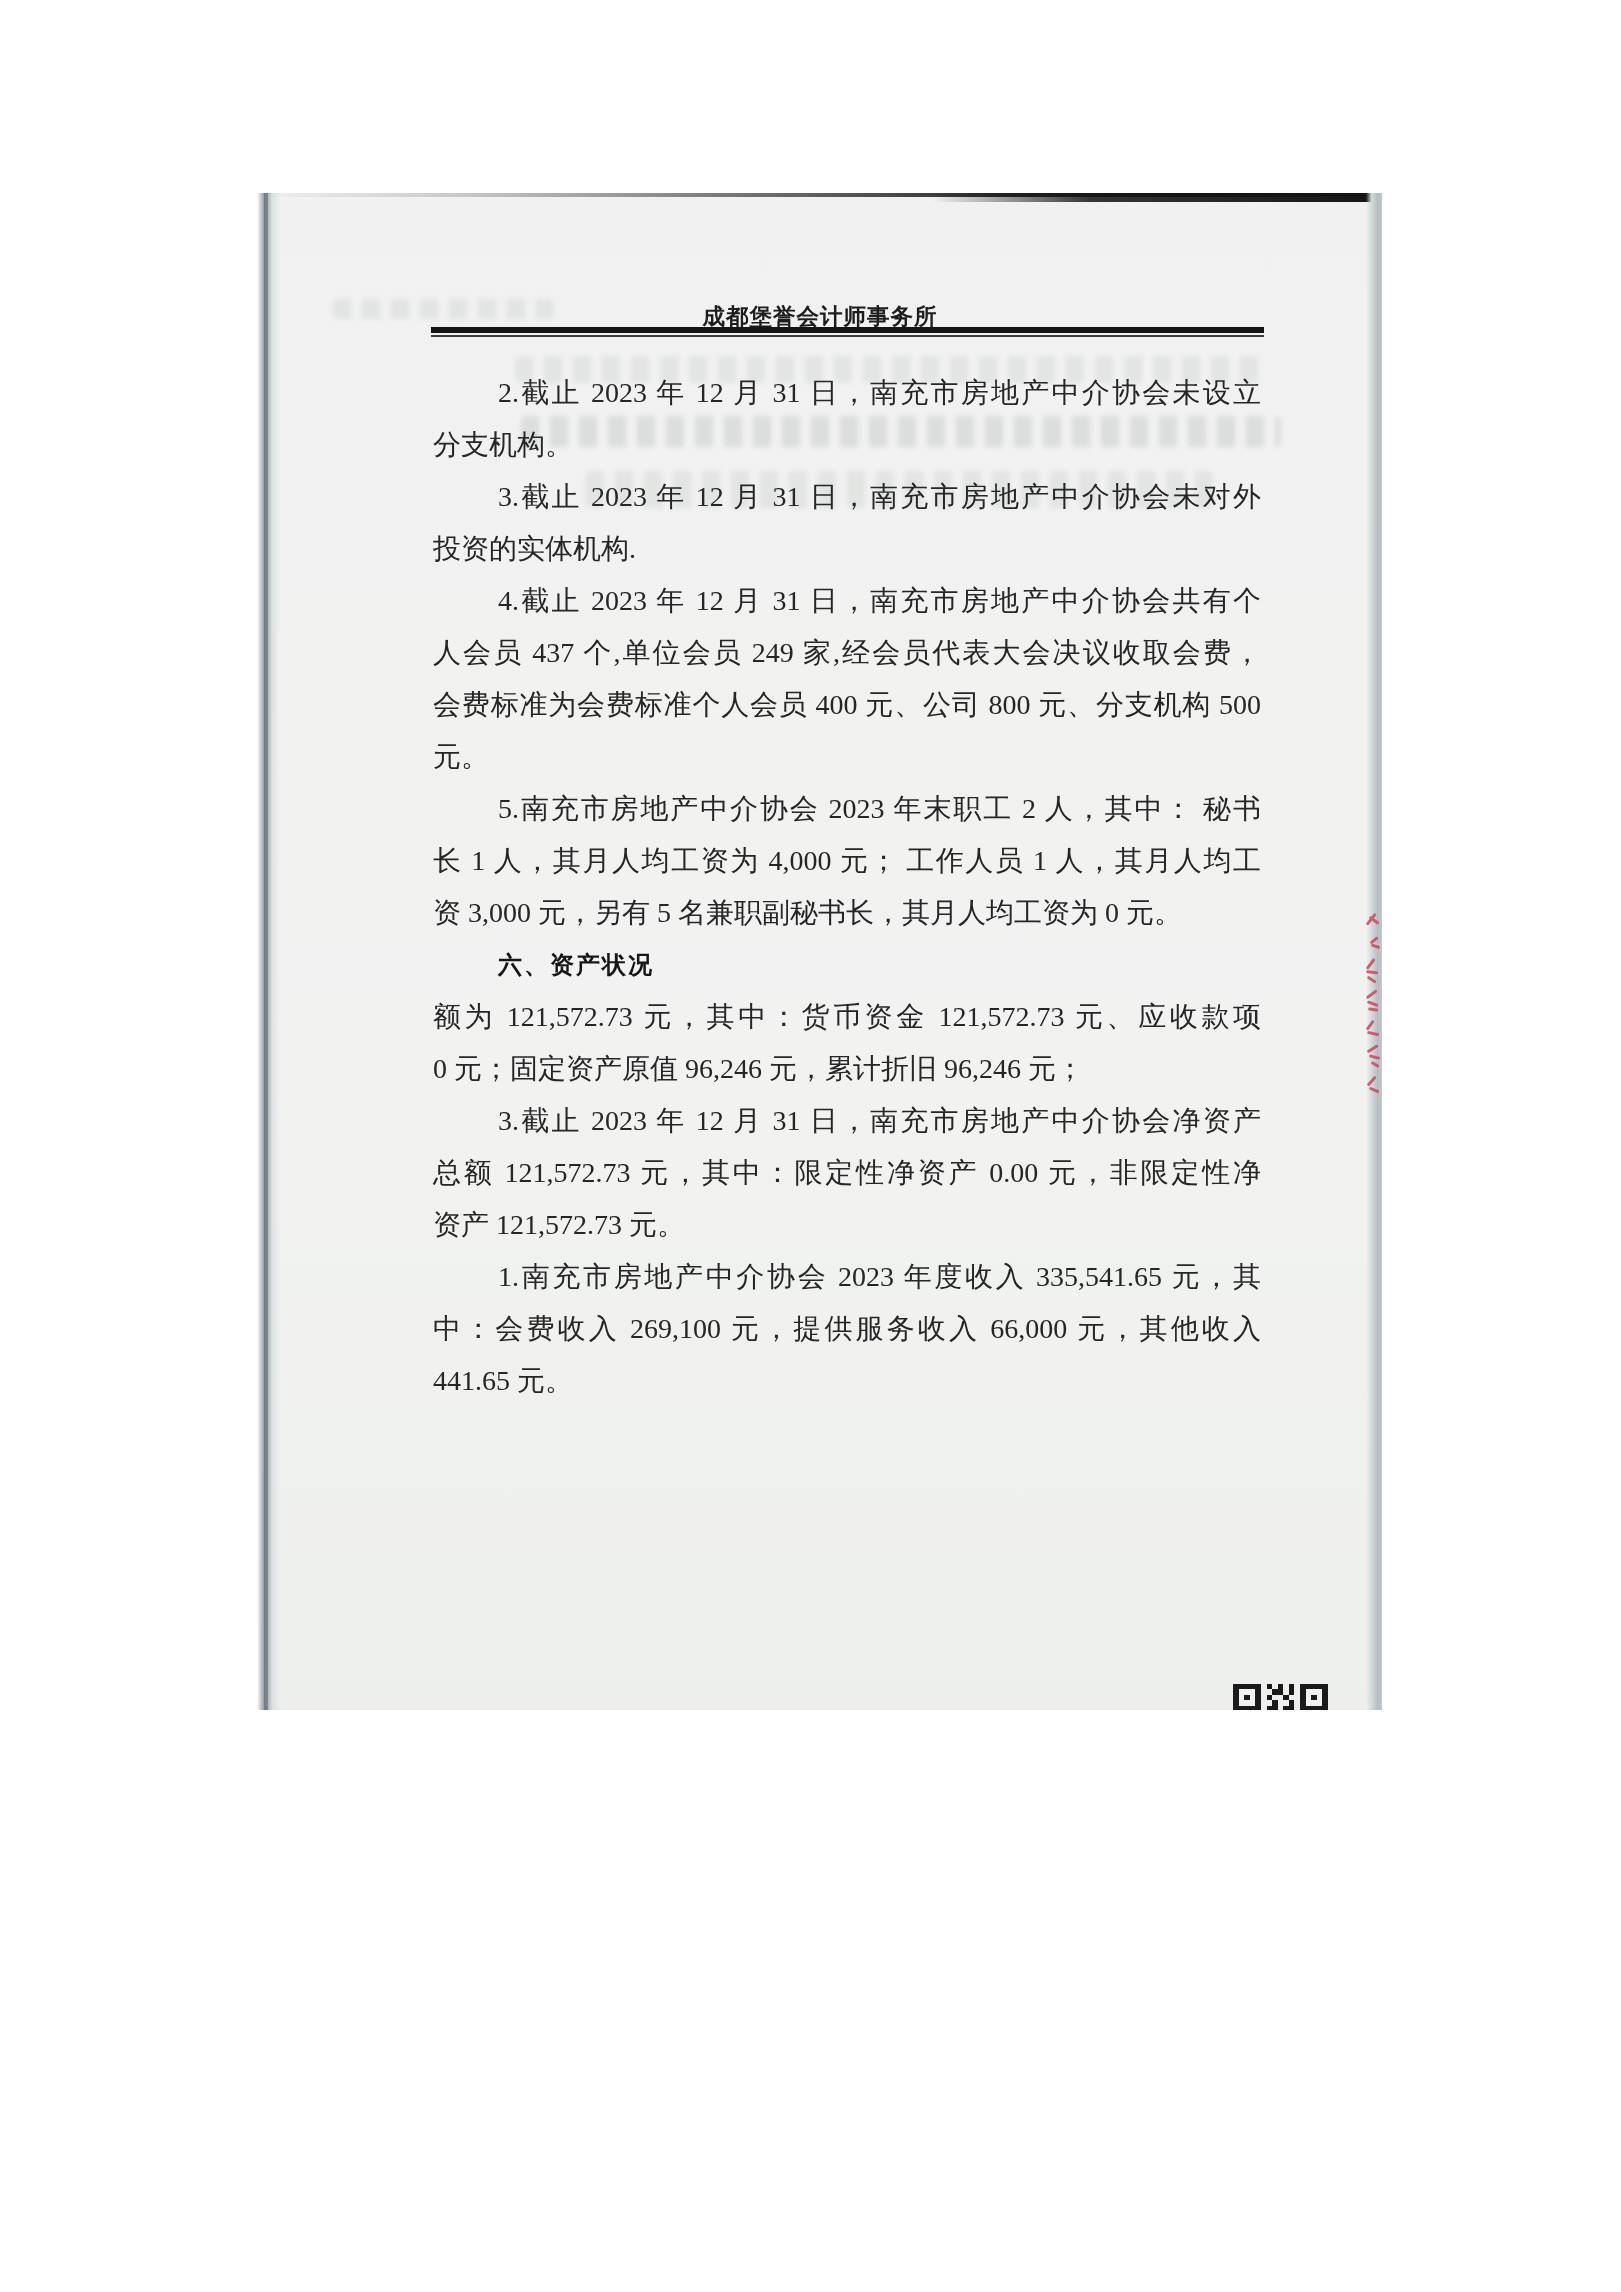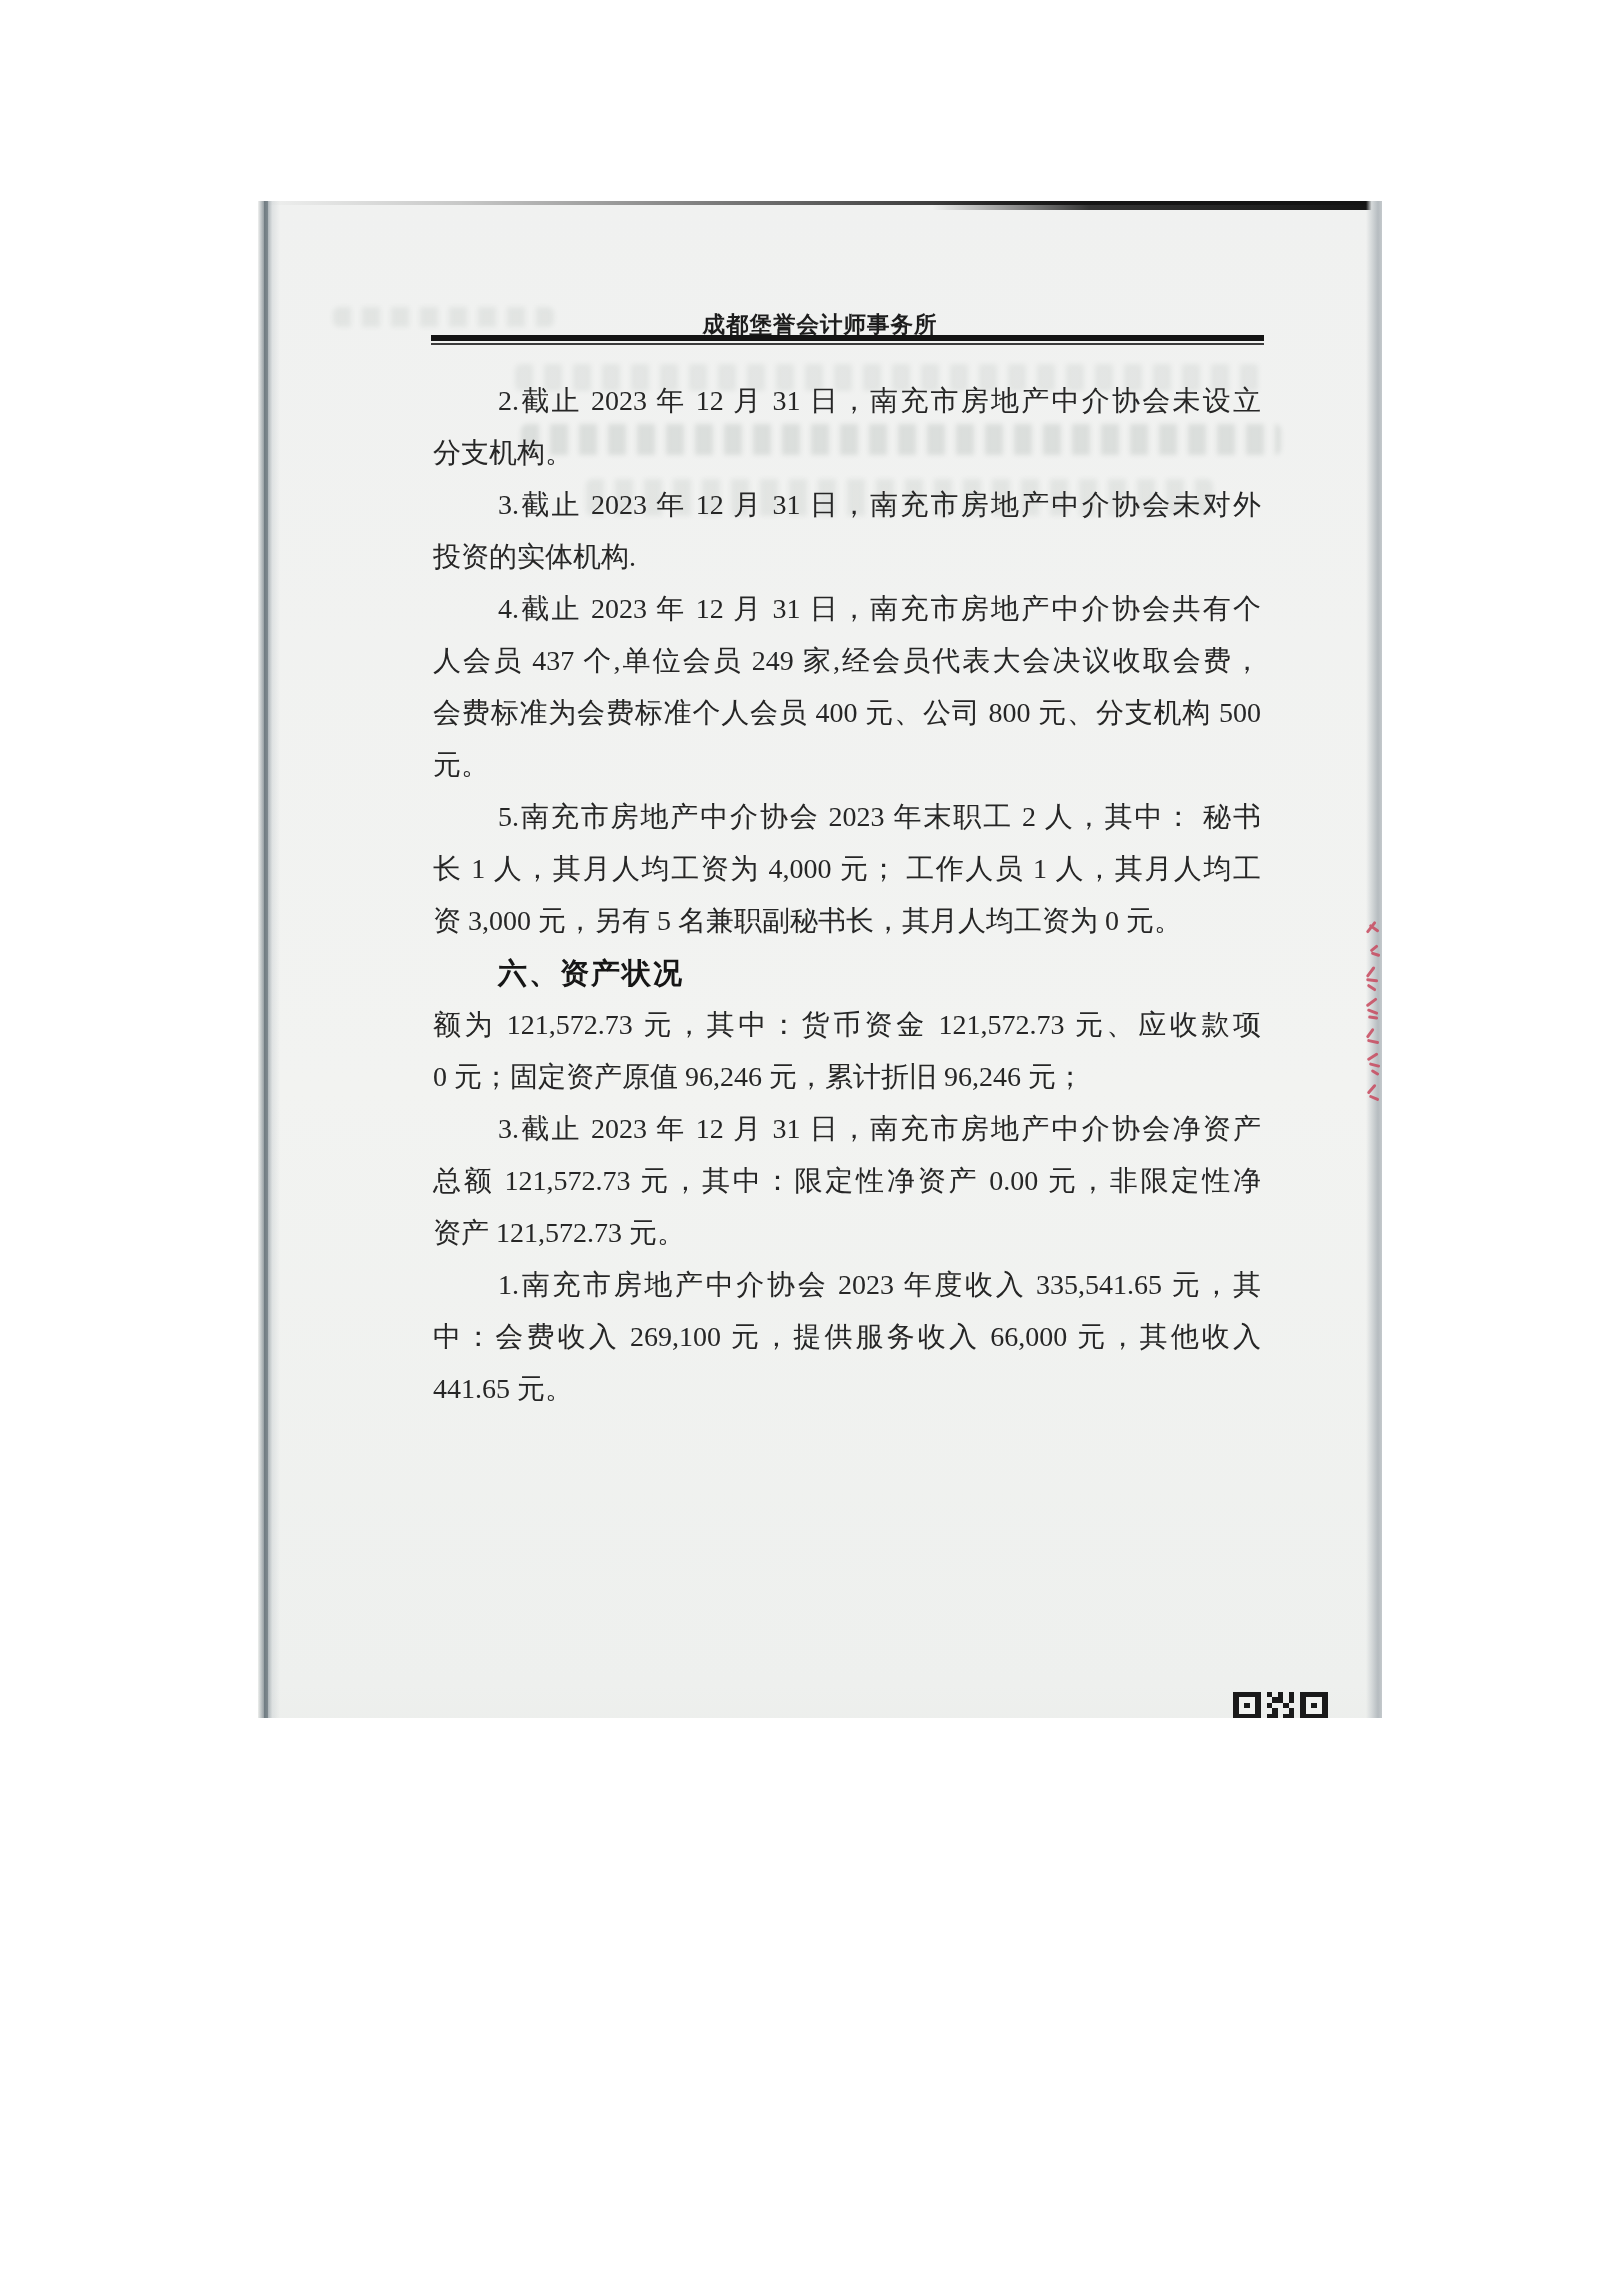--- a/index.html
+++ b/index.html
@@ -1,17 +1,17 @@
 <!DOCTYPE html>
 <html><head>
 <meta charset="utf-8">
 <style>
   html,body{margin:0;padding:0;background:#ffffff;}
   .canvas{position:relative;width:1621px;height:1710px;background:#ffffff;overflow:hidden;
-          font-family:"Liberation Serif","DejaVu Serif",serif;margin-top:8px;}
+          font-family:"Liberation Serif","DejaVu Serif",serif;}
   
   .paper{position:absolute;left:258px;top:193px;width:1124px;height:1615px;
          background:linear-gradient(180deg,#f0f1f0 0%,#f2f3f1 55%,#eef0ee 92%,#e9eae7 100%);}
   .paper:after{content:"";position:absolute;left:0;right:0;bottom:0;height:2.9px;background:#b9bcb6;}
   
   .edge-left{position:absolute;left:0;top:0;bottom:0;width:21.6px;
      background:linear-gradient(90deg,rgba(255,255,255,0) 0%,rgba(125,136,142,.85) 30%,rgba(150,160,166,.75) 45%,rgba(190,197,201,.35) 65%,rgba(255,255,255,0) 100%);}
   .edge-left:before{content:"";position:absolute;left:5.9px;top:0;bottom:0;width:3.9px;background:rgba(90,102,110,.55);}
   
   .edge-top{position:absolute;left:0;right:0;top:0;height:3.9px;
@@ -32,21 +32,21 @@
      background:repeating-linear-gradient(90deg,rgba(96,112,104,.75) 0 17.6px,rgba(96,112,104,0) 17.6px 29px);}
   .bleed.b0{left:75px;top:106px;width:221px;height:19.6px;opacity:.13;}
   .bleed.b1{left:257px;top:163px;width:745px;height:27.4px;opacity:.12;}
   .bleed.b2{left:263px;top:223px;width:760px;height:31px;opacity:.2;}
   .bleed.b3{left:328px;top:278px;width:627px;height:37px;opacity:.13;}
   
   .textcol{position:absolute;left:175px;top:174px;width:828px;color:#262626;}
   .ln{height:52px;line-height:52px;font-size:28px;white-space:normal;}
   .ln.j{text-align:justify;text-align-last:justify;}
   .ln.ind{text-indent:65px;}
-  .ln.hd{font-weight:700;color:#161616;font-family:Liberation Serif, serif;font-size:29px;letter-spacing:2px;}
+  .ln.hd{font-weight:700;color:#161616;font-family:Liberation Serif, serif;font-size:24px;letter-spacing:2px;}
   
   .pageno{position:absolute;left:463px;top:1542px;width:314px;font-size:26.5px;color:#3c3c3c;letter-spacing:1px;}
   
   .qr{position:absolute;left:975px;top:1488px;width:95px;height:100px;}
   .qr svg{width:100%;height:100%;shape-rendering:crispEdges;}
   
   .seal{position:absolute;right:2px;top:716px;width:25.5px;height:191px;opacity:.85;}
 </style>
 </head>
 <body>

